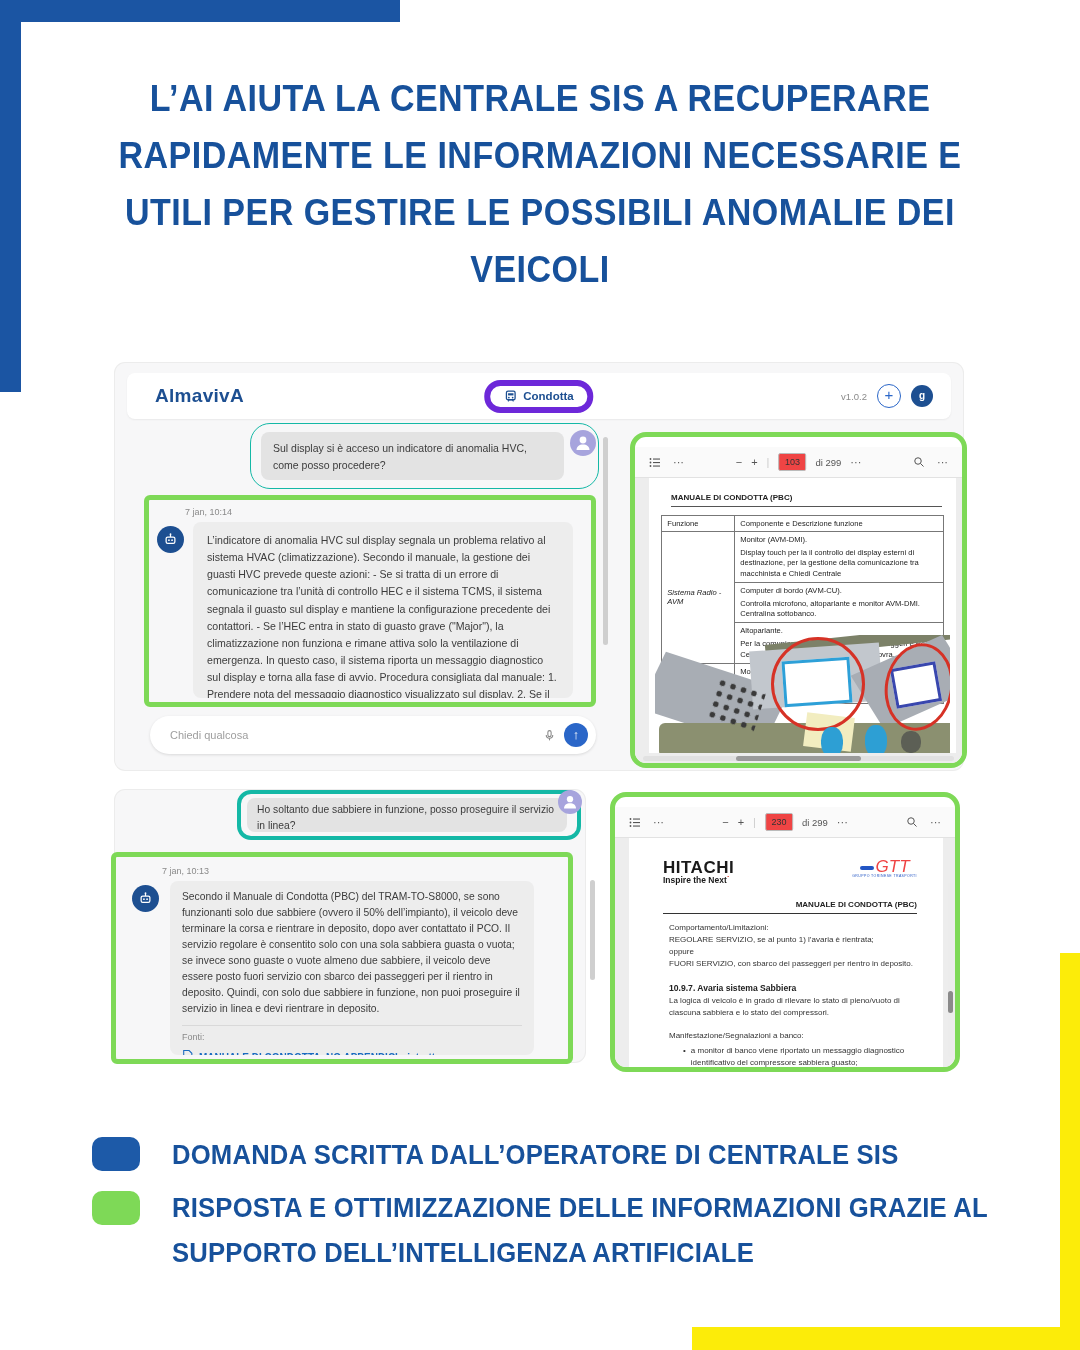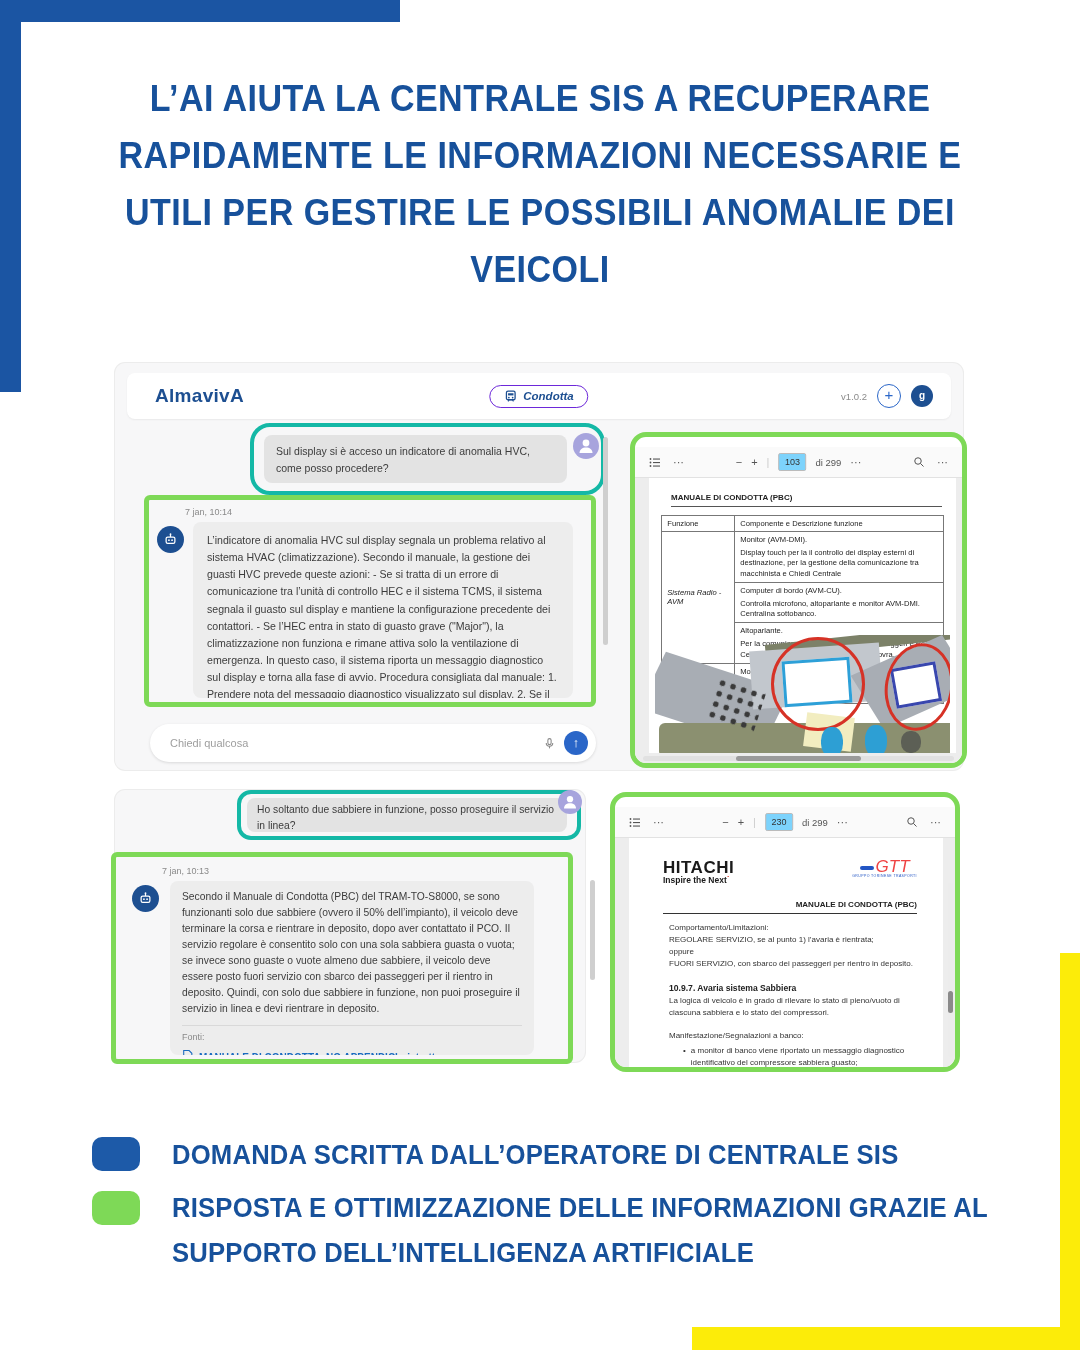--- a/index.html
+++ b/index.html
@@ -21,61 +21,61 @@
   
   .shot{position:absolute;background:#f7f7f8;border-radius:10px;}
   .shot1{left:115px;top:363px;width:848px;height:407px;box-shadow:0 0 0 1px #ececec;}
   .shot2-left{left:115px;top:790px;width:470px;height:272px;box-shadow:0 0 0 1px #ececec;}
 
   
   .apphdr{position:absolute;left:12px;right:12px;top:10px;height:46px;background:#fff;
           border-radius:8px;box-shadow:0 1px 2px rgba(0,0,0,.06);display:flex;align-items:center;}
   .logo{margin-left:28px;color:#1d4f91;font-weight:700;font-size:19px;letter-spacing:.3px;}
   .condotta{position:absolute;left:50%;transform:translateX(-50%);display:flex;align-items:center;gap:6px;
-            border:1px solid #6d28d9;border-radius:16px;padding:4px 14px;background:#fff;
-            color:#1d4f91;font-size:11.5px;font-weight:700;font-style:italic;}
+            border:6px solid #6d28d9;border-radius:16px;padding:4px 14px;background:#fff;
+            color:#1d4f91;font-size:11.5px;font-weight:700;}
   .hdr-right{position:absolute;right:18px;display:flex;align-items:center;gap:10px;}
   .version{color:#8b8b8b;font-size:9.5px;text-align:right;}
   .plusbtn{width:22px;height:22px;border:1.5px solid #2a66c8;border-radius:50%;color:#2a66c8;
            font-size:15px;line-height:19px;text-align:center;background:#fff;}
   .gavatar{width:22px;height:22px;border-radius:50%;background:#1d4f91;color:#fff;font-size:10px;
            line-height:22px;text-align:center;font-weight:700;}
 
   
-  .hl-blue{position:absolute;border:4px solid #14b8a6;border-radius:20px;}
+  .hl-blue{position:absolute;border:1px solid #14b8a6;border-radius:20px;}
   .hl-green{position:absolute;border:5px solid #7ed957;border-radius:6px;}
 
   .bubble{background:#e3e3e3;border-radius:8px;color:#3c3c3c;}
   .q1-bubble{position:absolute;left:10px;top:8px;right:34px;bottom:8px;padding:8px 12px;font-size:10.5px;line-height:1.6;}
   .uavatar{position:absolute;width:26px;height:26px;border-radius:50%;background:#a7a4dd;}
   .timestamp{position:absolute;color:#8a8a8a;font-size:9px;}
   .bot{position:absolute;width:27px;height:27px;border-radius:50%;background:#1d4f91;
        display:flex;align-items:center;justify-content:center;}
   .ans-bubble{position:absolute;background:#ededed;border-radius:8px;padding:10px 14px;
               font-size:10.6px;line-height:1.62;color:#3c3c3c;}
 
   
-  .inputbar{position:absolute;left:35px;bottom:8px;width:446px;height:38px;background:#fff;
+  .inputbar{position:absolute;left:35px;bottom:16px;width:446px;height:38px;background:#fff;
             border-radius:19px;box-shadow:0 1px 3px rgba(0,0,0,.12);display:flex;align-items:center;}
   .inputbar input{flex:1;border:none;outline:none;margin-left:18px;font-size:11px;color:#444;
                   font-family:"Liberation Sans",sans-serif;background:transparent;}
   .inputbar input::placeholder{color:#9e9e9e;}
   .sendbtn{width:24px;height:24px;border-radius:50%;background:#2a66c8;color:#fff;text-align:center;
            line-height:24px;font-size:13px;margin:0 8px 0 8px;}
 
   .vscroll{position:absolute;width:5px;border-radius:3px;background:#cfcfcf;}
 
   
   .pdfpanel{position:absolute;background:#fff;border:5px solid #7ed957;border-radius:16px;overflow:hidden;}
   .pdftoolbar{position:absolute;left:0;right:0;top:10px;height:30px;background:#fafafa;
               border-bottom:1px solid #e2e2e2;display:flex;align-items:center;color:#555;font-size:11px;}
   .tb-left{margin-left:14px;display:flex;gap:12px;align-items:center;}
   .tb-center{position:absolute;left:50%;transform:translateX(-50%);display:flex;gap:9px;align-items:center;}
   .tb-right{position:absolute;right:14px;display:flex;gap:12px;align-items:center;}
-  .pagebox{width:26px;height:16px;background:#7dd3fc;border:1px solid #bbb;border-radius:2px;
+  .pagebox{width:26px;height:16px;background:#ef4444;border:1px solid #bbb;border-radius:2px;
            font-size:9px;line-height:16px;text-align:center;color:#333;}
   .tb-sep{color:#ccc;}
   .ofpages{font-size:9.5px;color:#555;}
   .pdfbody{position:absolute;left:0;right:0;top:41px;bottom:0;background:#ededed;}
   .page1{position:absolute;left:14px;right:6px;top:0;bottom:10px;background:#fff;overflow:hidden;}
   .page2{position:absolute;left:14px;right:12px;top:0;bottom:0;background:#fff;overflow:hidden;}
   .doc-title{font-weight:700;font-size:8px;color:#222;}
   .rule{border-bottom:1.6px solid #555;}
 
   .pdftable{border-collapse:collapse;width:92%;margin:8px auto 0 auto;font-size:7.6px;color:#222;}

